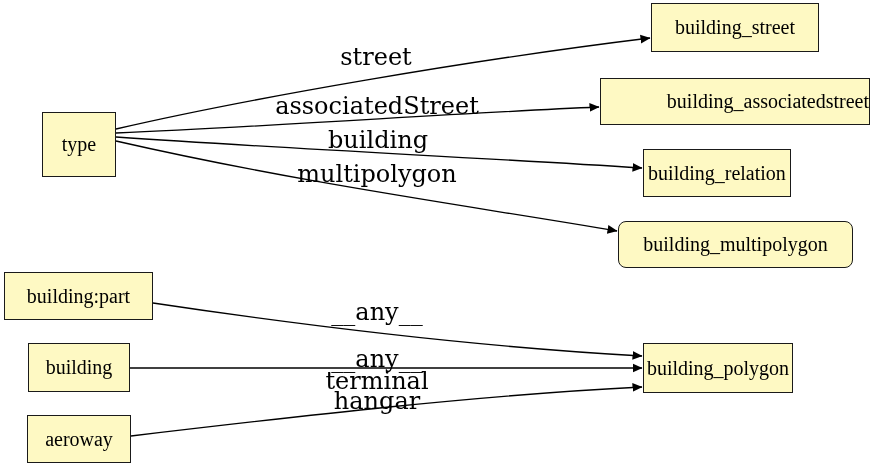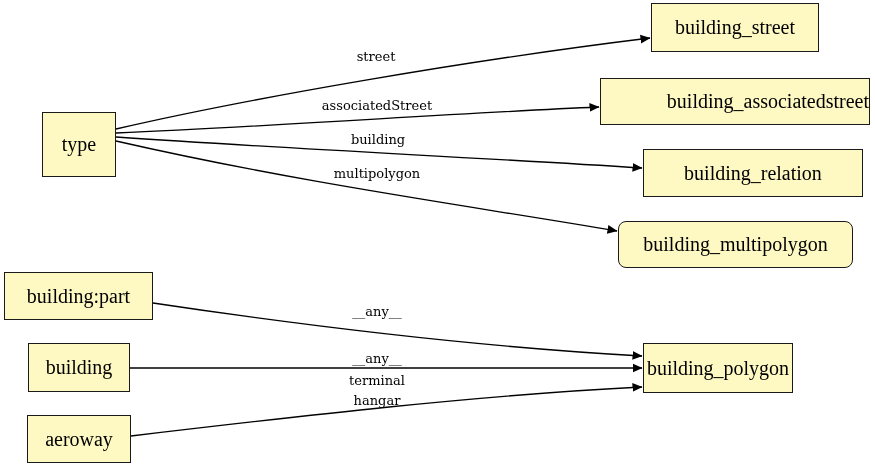--- a/index.html
+++ b/index.html
@@ -25,21 +25,21 @@
     display: flex;
     align-items: center;
     justify-content: center;
     font-size: 20px;
     white-space: nowrap;
     font-family: Liberation Serif, serif;
   }
   .edge-label {
     position: absolute;
     transform: translate(-50%, -50%);
-    font-size: 13px;
+    font-size: 24px;
     line-height: 20px;
     white-space: pre-line;
     text-align: center;
     background: transparent;
   }
   .edge-path {
     fill: none;
     stroke: #000000;
     stroke-width: 1.3px;
   }
@@ -81,21 +81,21 @@
     </div>
     <div class="node" style="left: 27px; top: 415px; width: 104px; height: 48px;">
       <span>aeroway</span>
     </div>
     <div class="node" style="left: 651px; top: 3px; width: 168px; height: 49px;">
       <span>building_street</span>
     </div>
     <div class="node" style="left: 600px; top: 78px; width: 270px; height: 47px; justify-content: flex-end;">
       <span>building_associatedstreet</span>
     </div>
-    <div class="node" style="left: 643px; top: 149px; width: 220px; height: 48px;">
+    <div class="node" style="left: 643px; top: 149px; width: 148px; height: 48px;">
       <span>building_relation</span>
     </div>
     <div class="node" style="left: 618px; top: 221px; width: 235px; height: 47px; border-radius: 8px;">
       <span>building_multipolygon</span>
     </div>
     <div class="node" style="left: 643px; top: 343px; width: 150px; height: 50px;">
       <span>building_polygon</span>
     </div>
   </div>
 

